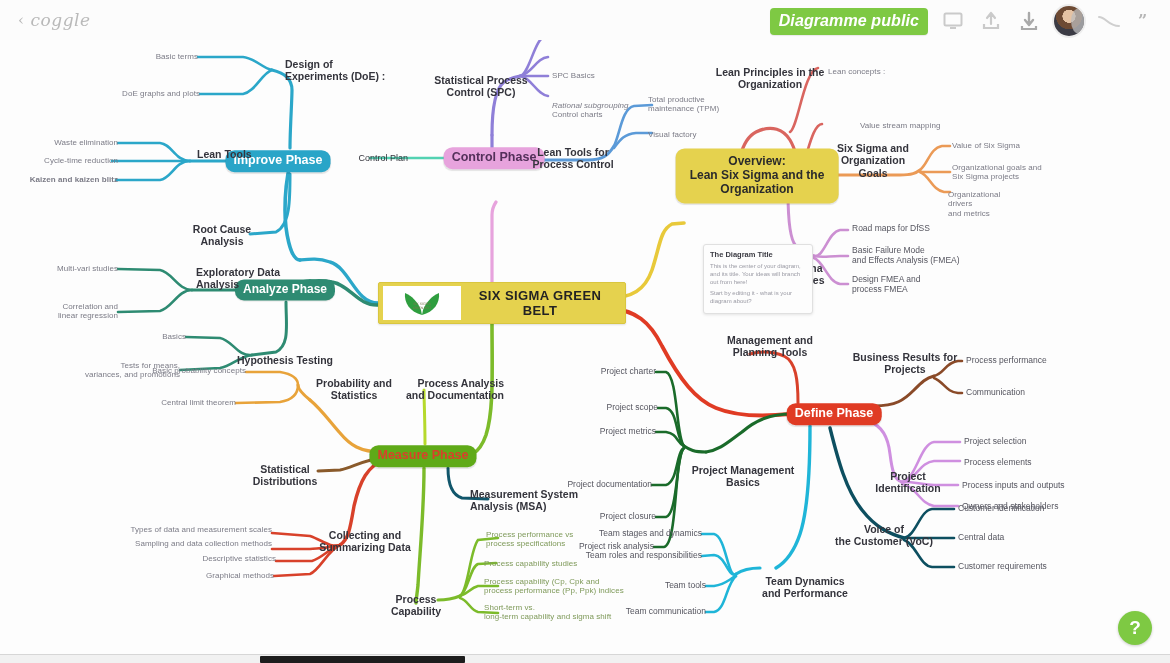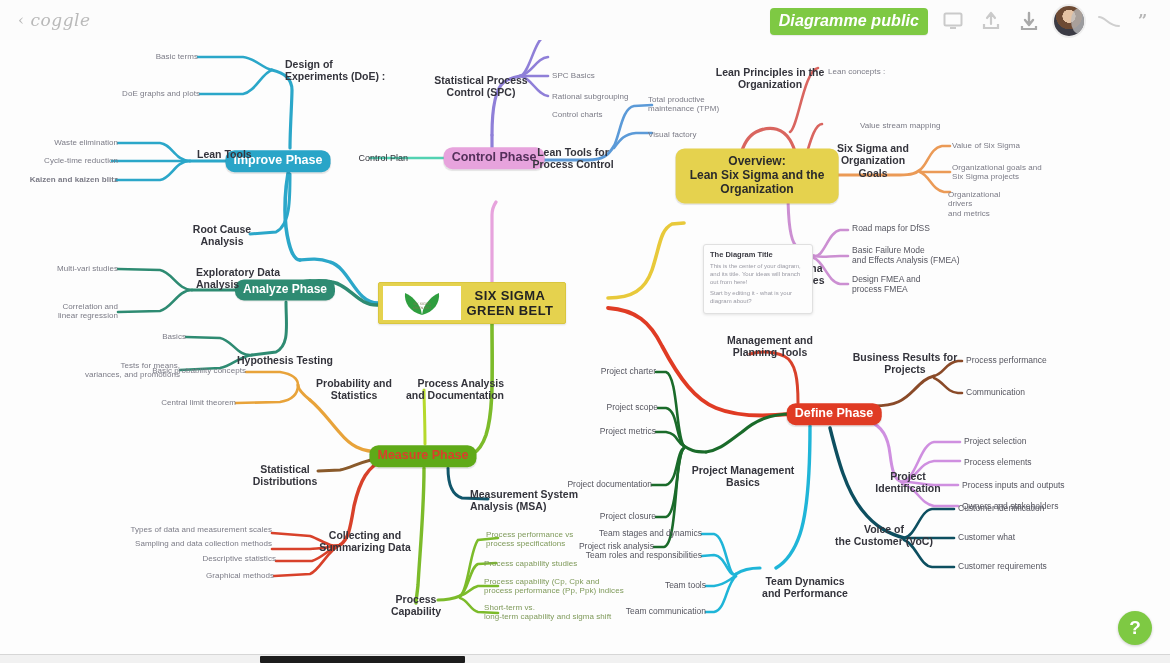--- a/index.html
+++ b/index.html
@@ -66,21 +66,21 @@
     font-size: 12.5px; font-weight: bold; padding: 3px 8px 4px;
     border-radius: 9px; text-align: center;
     box-shadow: 0 1px 1px rgba(0,0,0,.10);
   }
   .ta-l { text-align: left; }
   .ta-r { text-align: right; }
   .ta-c { text-align: center; }
 
   
   #central {
-    position: absolute; left: 378px; top: 242px; width: 188px; height: 42px;
+    position: absolute; left: 378px; top: 242px; width: 248px; height: 42px;
     background: #e5d24e; border: 1px solid #d9c63f; border-radius: 2px;
     display: flex; align-items: center; box-shadow: 0 1px 2px rgba(0,0,0,.12);
   }
   #central-logo {
     width: 78px; height: 34px; margin-left: 4px; background: #fff;
     display: flex; align-items: center; justify-content: center;
   }
   #central-title {
     flex: 1; text-align: center; font-size: 13px; font-weight: bold;
     color: #232323; letter-spacing: .4px; padding-right: 6px;
@@ -321,21 +321,21 @@
     <div class="node leaf ta-r" style="left:118px;top:103px;transform:translate(-100%,-50%);">Waste elimination</div>
     <div class="node leaf ta-r" style="left:118px;top:121px;transform:translate(-100%,-50%);">Cycle-time reduction</div>
     <div class="node leaf ta-r" style="left:118px;top:140px;transform:translate(-100%,-50%);font-weight:bold;">Kaizen and kaizen blitz</div>
 
     <div class="node mid ta-c" style="left:222px;top:195px;">Root Cause
 Analysis</div>
 
     <div class="node mid ta-c" style="left:481px;top:46px;">Statistical Process
 Control (SPC)</div>
     <div class="node leaf ta-l" style="left:552px;top:36px;transform:translate(0,-50%);">SPC Basics</div>
-    <div class="node leaf ta-l" style="left:552px;top:57px;transform:translate(0,-50%);">Rational subgrouping</div>
+    <div class="node leaf ta-l" style="left:552px;top:66px;transform:translate(0,-50%);font-style:italic;">Rational subgrouping</div>
     <div class="node leaf ta-l" style="left:552px;top:75px;transform:translate(0,-50%);">Control charts</div>
 
     <div class="node mid-n ta-r" style="left:408px;top:118px;transform:translate(-100%,-50%);font-size:9px;">Control Plan</div>
 
     <div class="node mid ta-c" style="left:573px;top:118px;">Lean Tools for
 Process Control</div>
     <div class="node leaf ta-l" style="left:648px;top:64px;transform:translate(0,-50%);">Total productive
 maintenance (TPM)</div>
     <div class="node leaf ta-l" style="left:648px;top:95px;transform:translate(0,-50%);">Visual factory</div>
 
@@ -431,21 +431,21 @@
     <div class="node mid ta-c" style="left:805px;top:547px;">Team Dynamics
 and Performance</div>
     <div class="node leaf2 ta-r" style="left:702px;top:494px;transform:translate(-100%,-50%);">Team stages and dynamics</div>
     <div class="node leaf2 ta-r" style="left:702px;top:516px;transform:translate(-100%,-50%);">Team roles and responsibilities</div>
     <div class="node leaf2 ta-r" style="left:706px;top:546px;transform:translate(-100%,-50%);">Team tools</div>
     <div class="node leaf2 ta-r" style="left:706px;top:572px;transform:translate(-100%,-50%);">Team communication</div>
 
     <div class="node mid ta-c" style="left:884px;top:495px;">Voice of
 the Customer (VoC)</div>
     <div class="node leaf2 ta-l" style="left:958px;top:469px;transform:translate(0,-50%);">Customer identification</div>
-    <div class="node leaf2 ta-l" style="left:958px;top:498px;transform:translate(0,-50%);">Customer what</div>
+    <div class="node leaf2 ta-l" style="left:958px;top:498px;transform:translate(0,-50%);">Central data</div>
     <div class="node leaf2 ta-l" style="left:958px;top:527px;transform:translate(0,-50%);">Customer requirements</div>
 
   </div>
 
   <div id="help">?</div>
 
   <div id="scroll-track">
     <div id="scroll-thumb"></div>
   </div>
 

